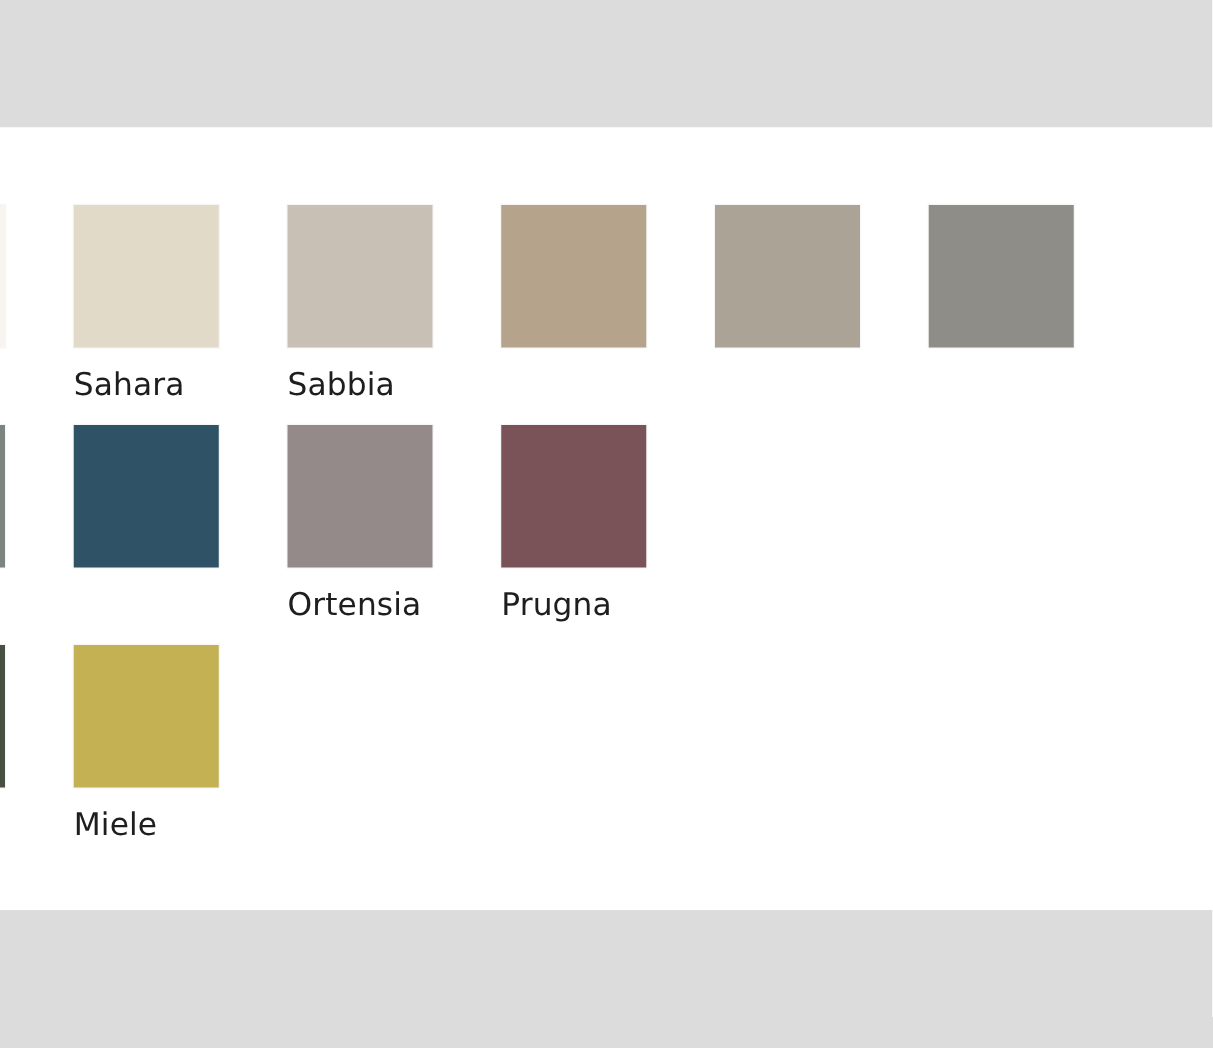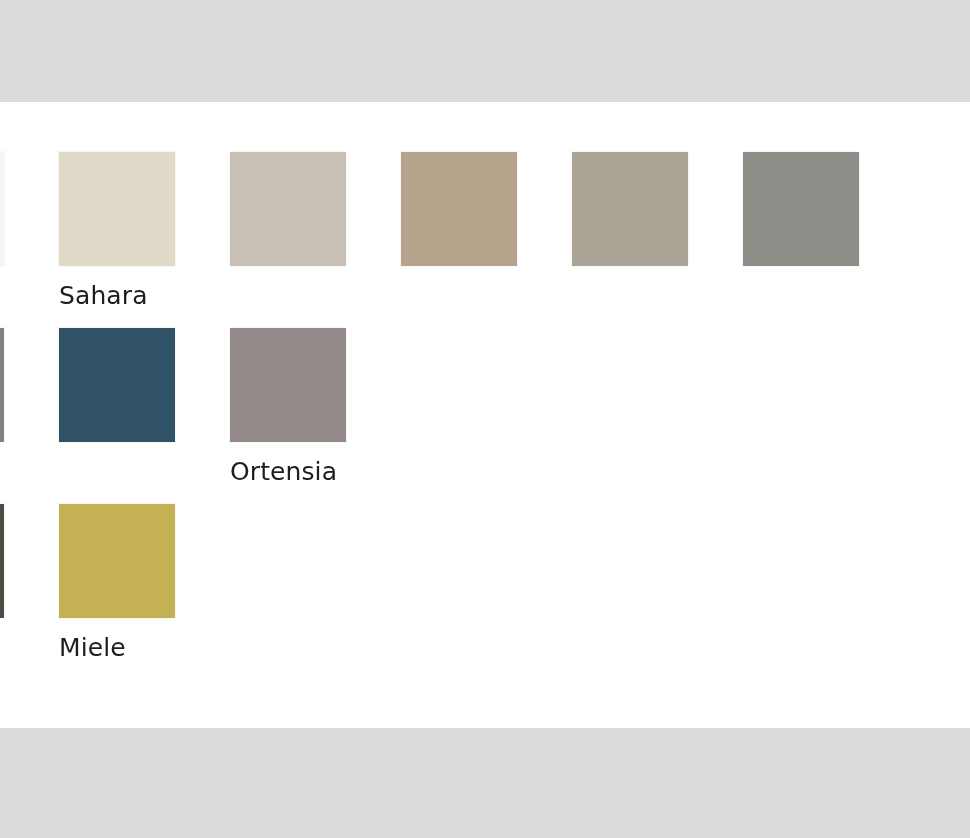--- a/index.html
+++ b/index.html
@@ -54,20 +54,21 @@
   }
   .row-0 { top: 50px; }
   .row-1 { top: 226px; }
   .row-2 { top: 402px; }
 
   .swatch-cell {
     width: 171px;
     height: 224px;
     position: relative;
     flex: 0 0 171px;
+    margin-top: 12px;
   }
   .swatch-chip {
     width: 116px;
     height: 114px;
     display: block;
     box-shadow: 0 0 0 1px rgba(0,0,0,0.035);
   }
   .swatch-label {
     display: block;
     margin-top: 15px;
@@ -92,20 +93,21 @@
         <div class="swatch-cell">
           <span class="swatch-chip" title="#f8f4ef" style="background: rgb(248, 244, 239);"></span>
           <span class="swatch-label">Bianco</span>
         </div>
         <div class="swatch-cell">
           <span class="swatch-chip" title="#e2dac8" style="background: rgb(226, 218, 200);"></span>
           <span class="swatch-label">Sahara</span>
         </div>
         <div class="swatch-cell">
           <span class="swatch-chip" title="#c9c0b5" style="background: rgb(201, 192, 181);"></span>
+          <span class="swatch-label">Sabbia</span>
         </div>
         <div class="swatch-cell">
           <span class="swatch-chip" title="#b5a48b" style="background: rgb(181, 164, 139);"></span>
         </div>
         <div class="swatch-cell">
           <span class="swatch-chip" title="#aba396" style="background: rgb(171, 163, 150);"></span>
         </div>
         <div class="swatch-cell">
           <span class="swatch-chip" title="#8f8d88" style="background: rgb(143, 141, 136);"></span>
         </div>
@@ -115,20 +117,24 @@
           <span class="swatch-chip" title="#7d847f" style="background: rgb(125, 132, 127);"></span>
           <span class="swatch-label">Piombo</span>
         </div>
         <div class="swatch-cell">
           <span class="swatch-chip" title="#2f5267" style="background: rgb(47, 82, 103);"></span>
         </div>
         <div class="swatch-cell">
           <span class="swatch-chip" title="#958a8a" style="background: rgb(149, 138, 138);"></span>
           <span class="swatch-label">Ortensia</span>
         </div>
+        <div class="swatch-cell">
+          <span class="swatch-chip" title="#7a5358" style="background: rgb(122, 83, 88);"></span>
+          <span class="swatch-label">Prugna</span>
+        </div>
       </div>
     <div class="swatch-row row-2">
         <div class="swatch-cell">
           <span class="swatch-chip" title="#485044" style="background: rgb(72, 80, 68);"></span>
           <span class="swatch-label">Pino</span>
         </div>
         <div class="swatch-cell">
           <span class="swatch-chip" title="#c4b154" style="background: rgb(196, 177, 84);"></span>
           <span class="swatch-label">Miele</span>
         </div>

